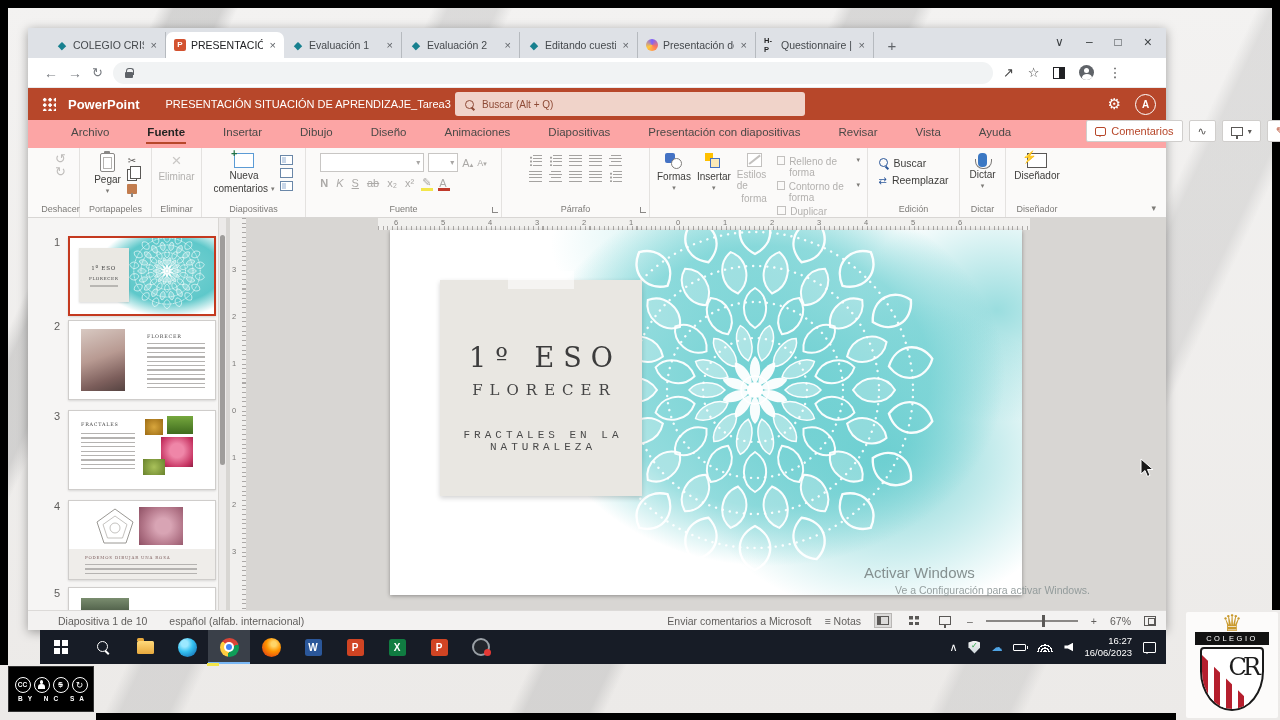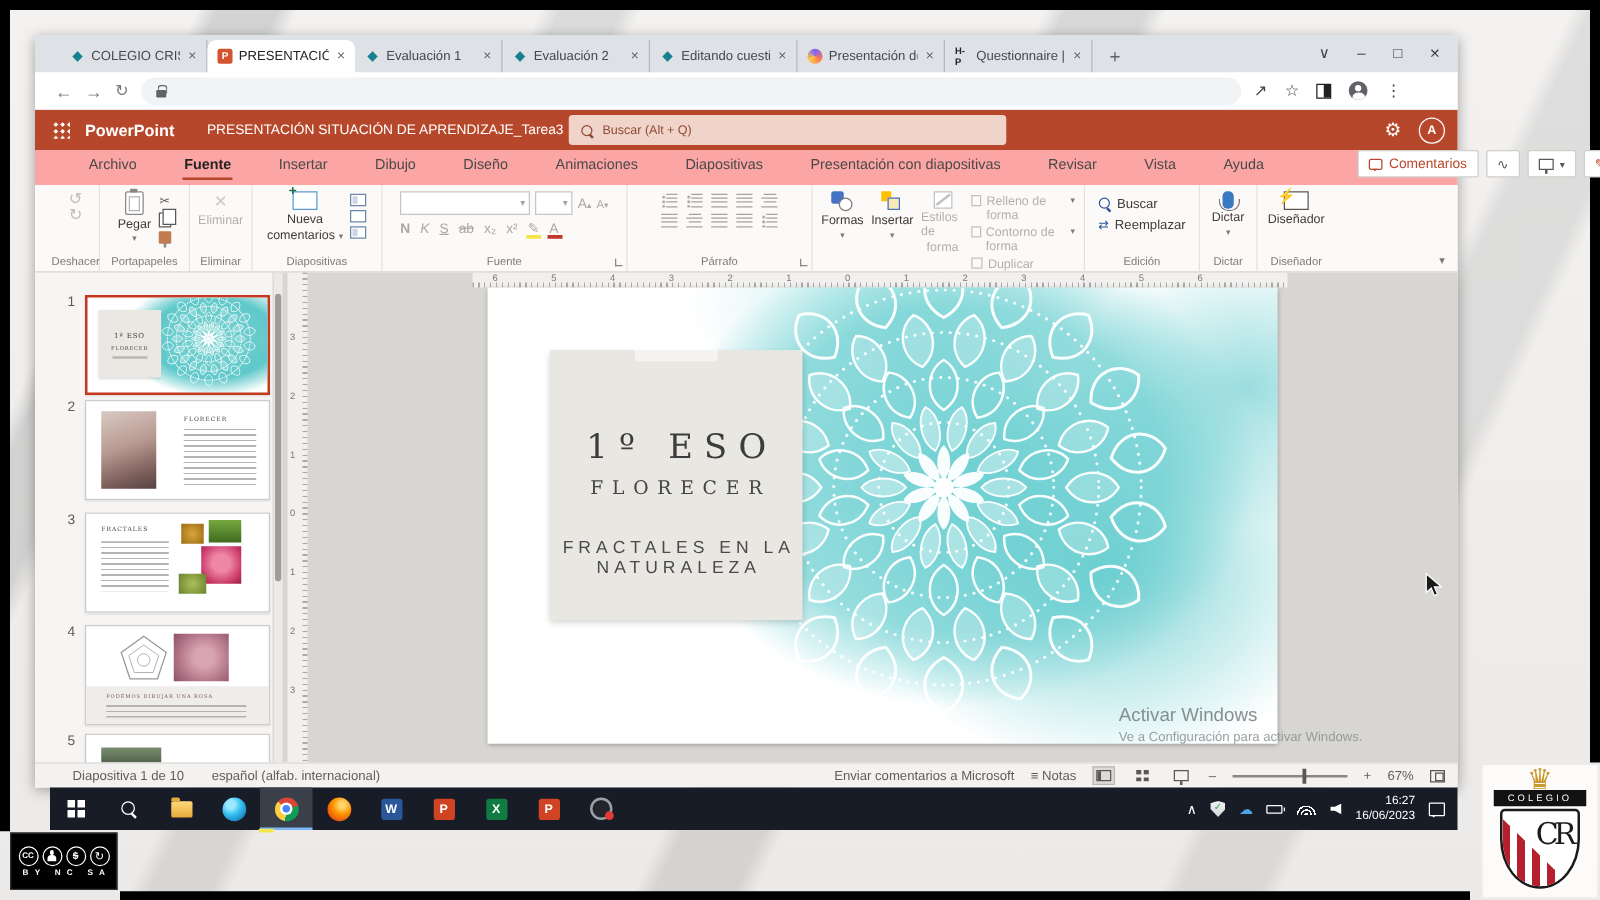--- a/index.html
+++ b/index.html
@@ -168,23 +168,23 @@
       radial-gradient(ellipse 310px 250px at 60% 40%, rgba(104,206,208,.95) 0%, rgba(104,206,208,.7) 52%, rgba(104,206,208,0) 76%),
       radial-gradient(ellipse 270px 220px at 78% 62%, rgba(88,199,201,.8) 0%, rgba(88,199,201,0) 72%),
       radial-gradient(ellipse 240px 130px at 52% 4%, rgba(150,224,224,.55) 0%, rgba(150,224,224,0) 70%),
       radial-gradient(ellipse 200px 160px at 96% 22%, rgba(120,210,212,.75) 0%, rgba(120,210,212,0) 70%),
       #fff;overflow:hidden;}
   #mandalasvg{position:absolute;left:0;top:0;}
   #card{position:absolute;left:50px;top:50px;width:202px;height:216px;background:#e9e7e2;box-shadow:0 2px 5px rgba(0,0,0,.18);display:flex;flex-direction:column;align-items:center;}
   #tape{position:absolute;left:68px;top:-9px;width:66px;height:18px;background:rgba(255,255,255,.55);}
   #s-title{margin-top:62px;font-family:"DejaVu Serif",serif;font-size:27px;letter-spacing:9px;color:#3c3c3c;padding-left:9px;}
   #s-sub{margin-top:8px;font-family:"DejaVu Serif",serif;font-size:15px;letter-spacing:7px;color:#454545;padding-left:7px;}
-  .s-tag{font-family:Liberation Sans, sans-serif;font-size:14px;letter-spacing:4px;color:#4a4a4a;padding-left:4px;}
+  .s-tag{font-family:Liberation Mono, monospace;font-size:11px;letter-spacing:4px;color:#4a4a4a;padding-left:4px;}
   #s-tag1{margin-top:30px;}
-  #wm1{position:absolute;left:867px;top:346px;font-size:15px;color:rgba(128,138,138,.95);}
+  #wm1{position:absolute;left:836px;top:346px;font-size:15px;color:rgba(128,138,138,.95);}
   #wm2{position:absolute;left:867px;top:366px;font-size:10.5px;color:rgba(140,150,150,.9);}
   #cursor{position:absolute;left:1112px;top:240px;}
   
   #statusbar{left:0;top:582px;width:1138px;height:20px;background:#f3f2f1;border-top:1px solid #dcdad8;display:flex;align-items:center;font-size:10.5px;color:#605e5c;padding:0 10px 0 30px;}
   #sb-right{margin-left:auto;display:flex;align-items:center;gap:13px;}
   .sb-ic{display:inline-flex;align-items:center;justify-content:center;width:18px;height:15px;}
   .sb-ic.pressed{background:#dcdbda;border:1px solid #b8b6b4;}
   .ic-normal{width:12px;height:9px;border:1.2px solid #5a5856;background:linear-gradient(90deg,#5a5856 2.5px,transparent 2.5px);}
   .ic-grid{width:11px;height:9px;background:
     linear-gradient(#5a5856,#5a5856) 0 0/4px 3.5px no-repeat,

